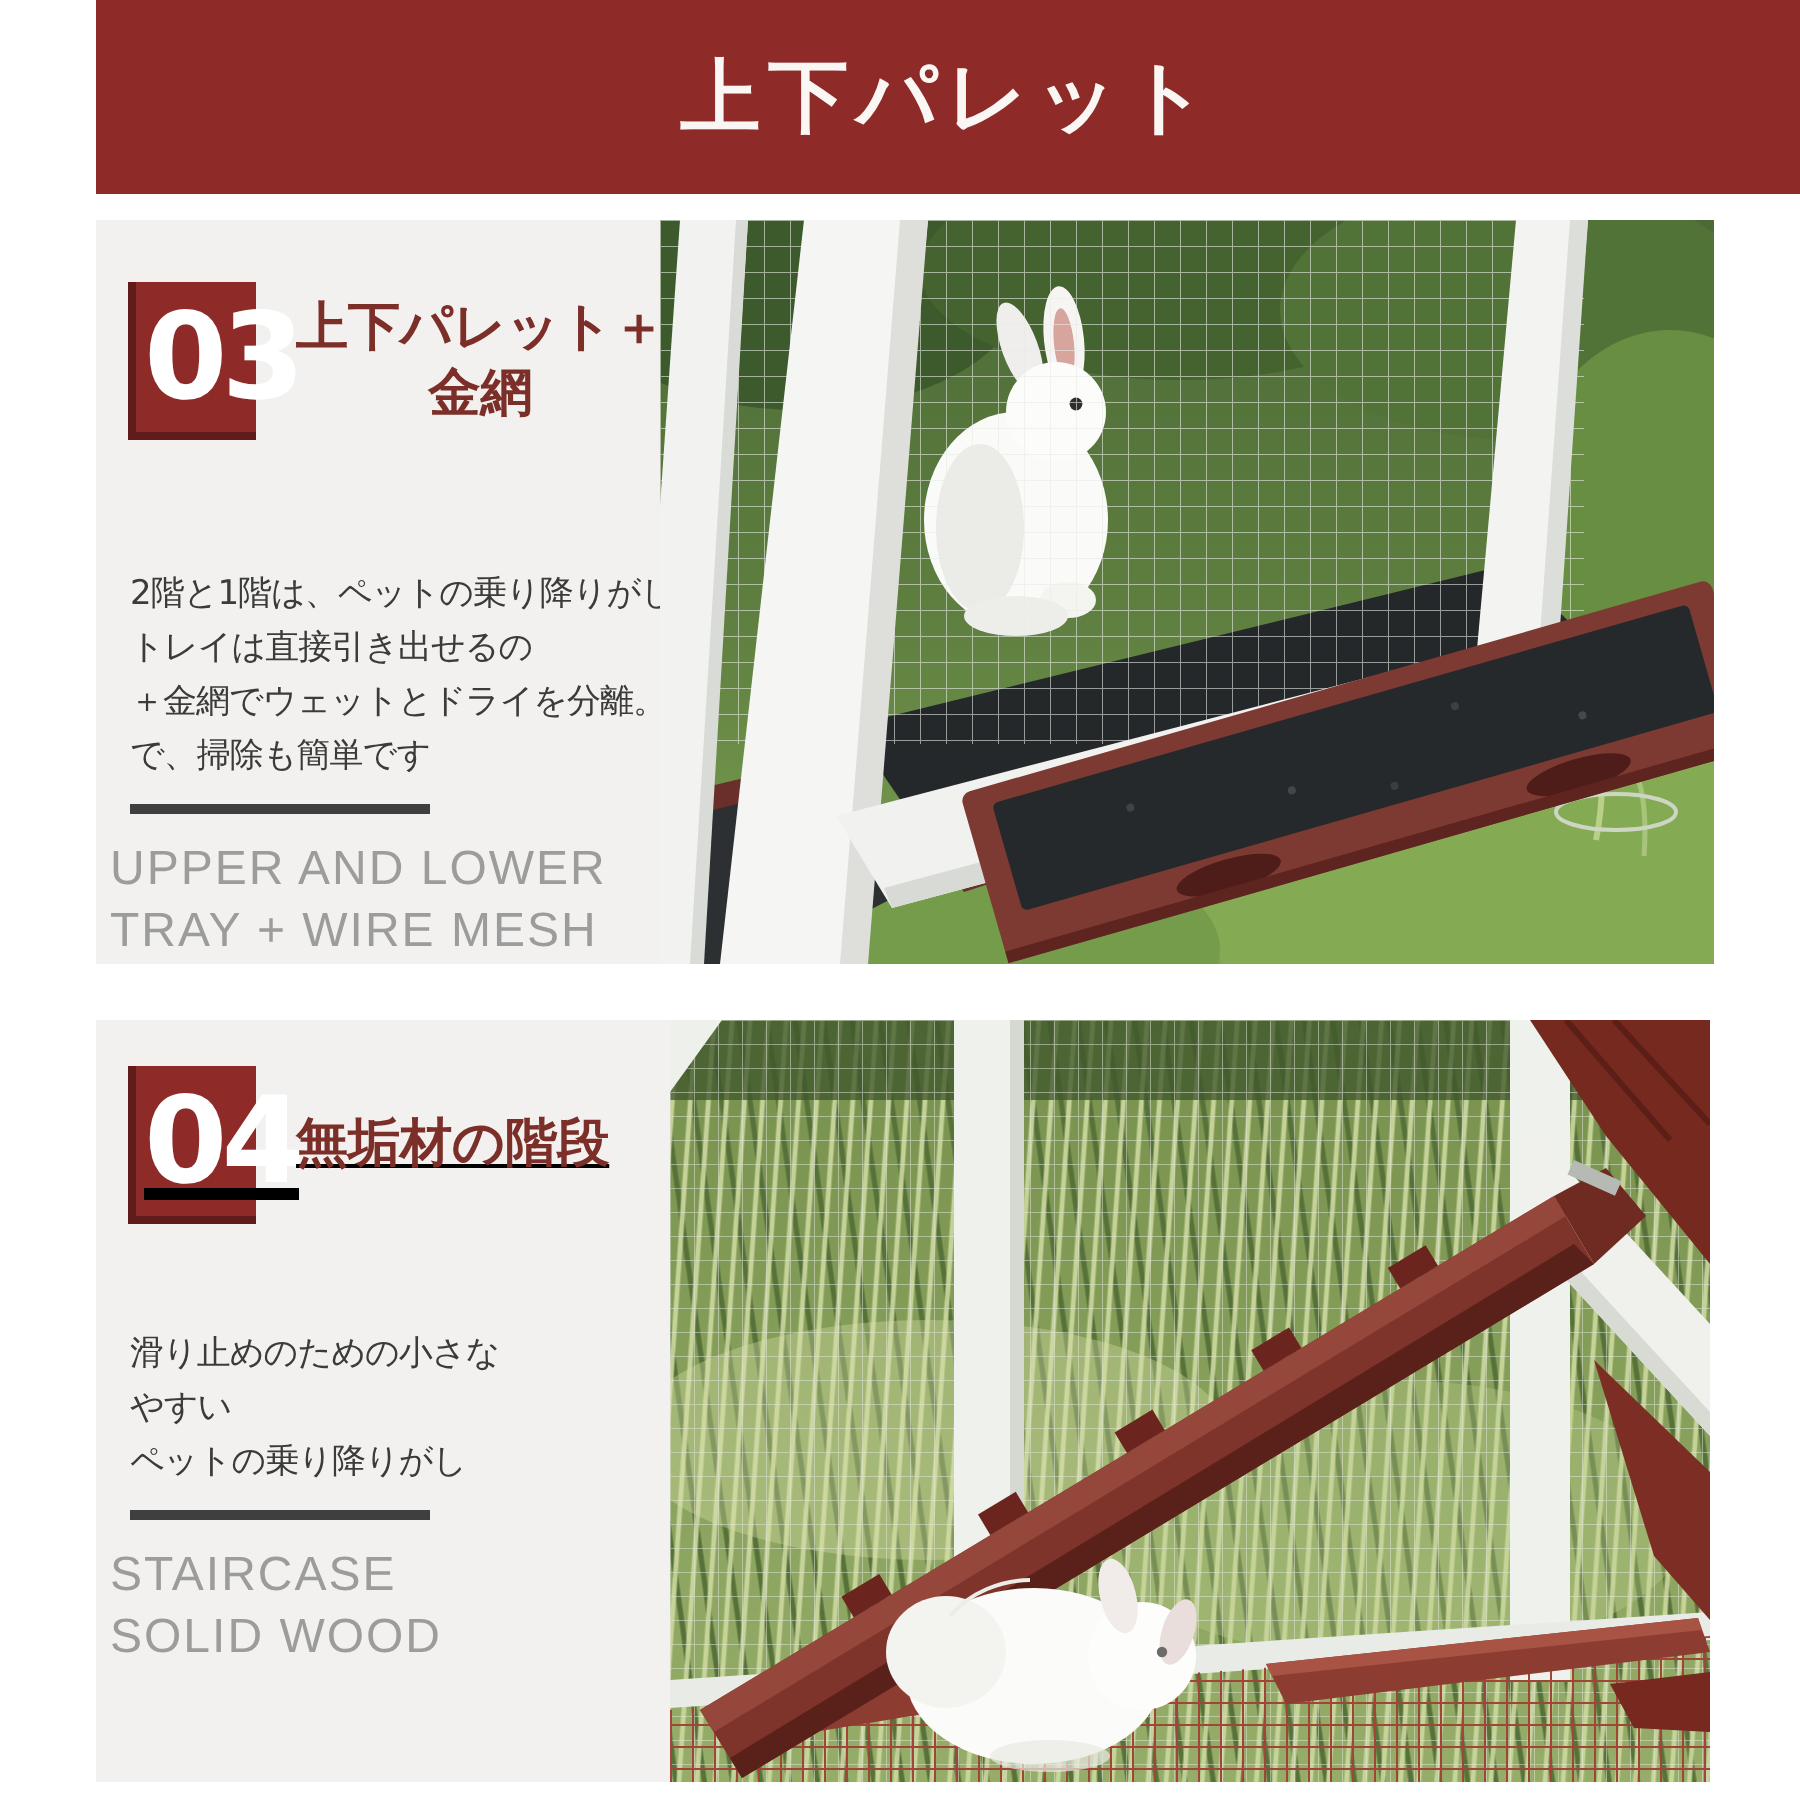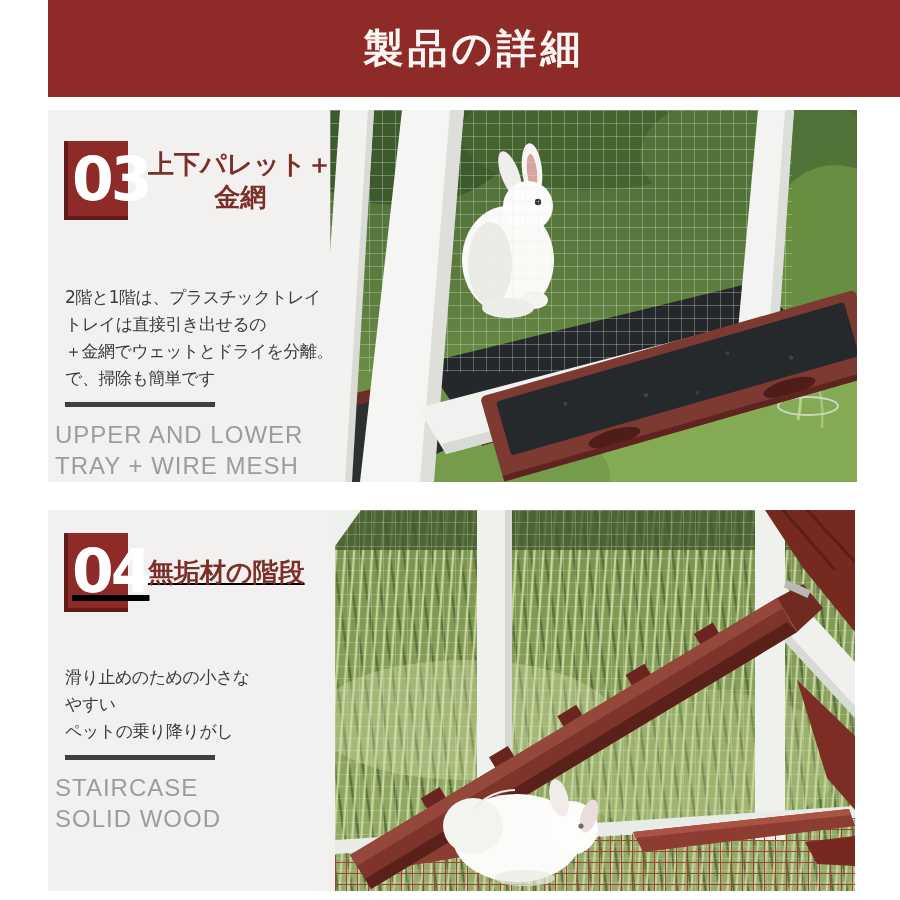--- a/index.html
+++ b/index.html
@@ -50,36 +50,36 @@
 
   .photo{flex:1 1 auto;height:100%;overflow:hidden;position:relative;background:#6d8a47;}
   .photo svg{display:block;width:100%;height:100%;}
 </style>
 </head>
 <body>
 
 <div class="page">
 
   <header class="banner">
-    <h1 class="page-title">製品の詳細</h1>
+    <h1 class="page-title">上下パレット</h1>
   </header>
 
   <section class="feature s03">
     <div class="panel">
       <div class="num-row">
         <div class="num-box">
           <span class="num">03</span>
         </div>
         <div class="feature-title">
           <div>上下パレット＋</div>
           <div>金網</div>
         </div>
       </div>
       <div class="desc">
-        <div>2階と1階は、プラスチックトレイ</div>
+        <div>2階と1階は、ペットの乗り降りがし</div>
         <div>トレイは直接引き出せるの</div>
         <div>＋金網でウェットとドライを分離。</div>
         <div>で、掃除も簡単です</div>
       </div>
       <div class="divider"></div>
       <div class="caption">
         <div>UPPER AND LOWER</div>
         <div>TRAY + WIRE MESH</div>
       </div>
     </div>

